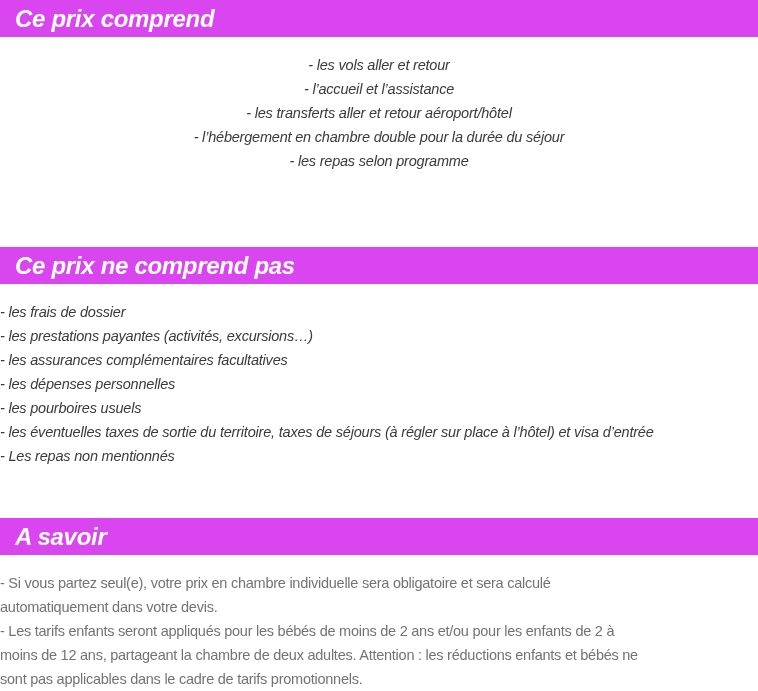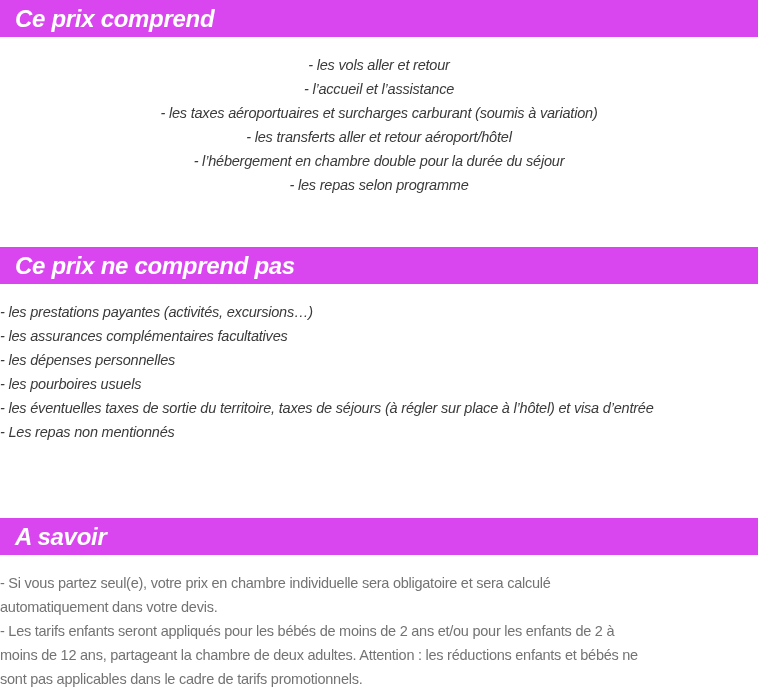--- a/index.html
+++ b/index.html
@@ -22,30 +22,30 @@
   }
 </style>
 </head>
 <body>
 
 <div class="section" style="top:0;">
   <div class="header">Ce prix comprend</div>
   <ul class="list" style="margin-top:16px;text-align:center;">
     <li>- les vols aller et retour</li>
     <li>- l’accueil et l’assistance</li>
-    <li>- les taxes aéroportuaires et surcharges carburant (soumis à variation)</li>
     <li>- les transferts aller et retour aéroport/hôtel</li>
     <li>- l’hébergement en chambre double pour la durée du séjour</li>
     <li>- les repas selon programme</li>
   </ul>
 </div>
 
 <div class="section" style="top:247px;">
   <div class="header">Ce prix ne comprend pas</div>
   <ul class="list" style="margin-top:16px;">
+    <li>- les frais de dossier</li>
     <li>- les prestations payantes (activités, excursions…)</li>
     <li>- les assurances complémentaires facultatives</li>
     <li>- les dépenses personnelles</li>
     <li>- les pourboires usuels</li>
     <li>- les éventuelles taxes de sortie du territoire, taxes de séjours (à régler sur place à l’hôtel) et visa d’entrée</li>
     <li>- Les repas non mentionnés</li>
   </ul>
 </div>
 
 <div class="section" style="top:518px;">

